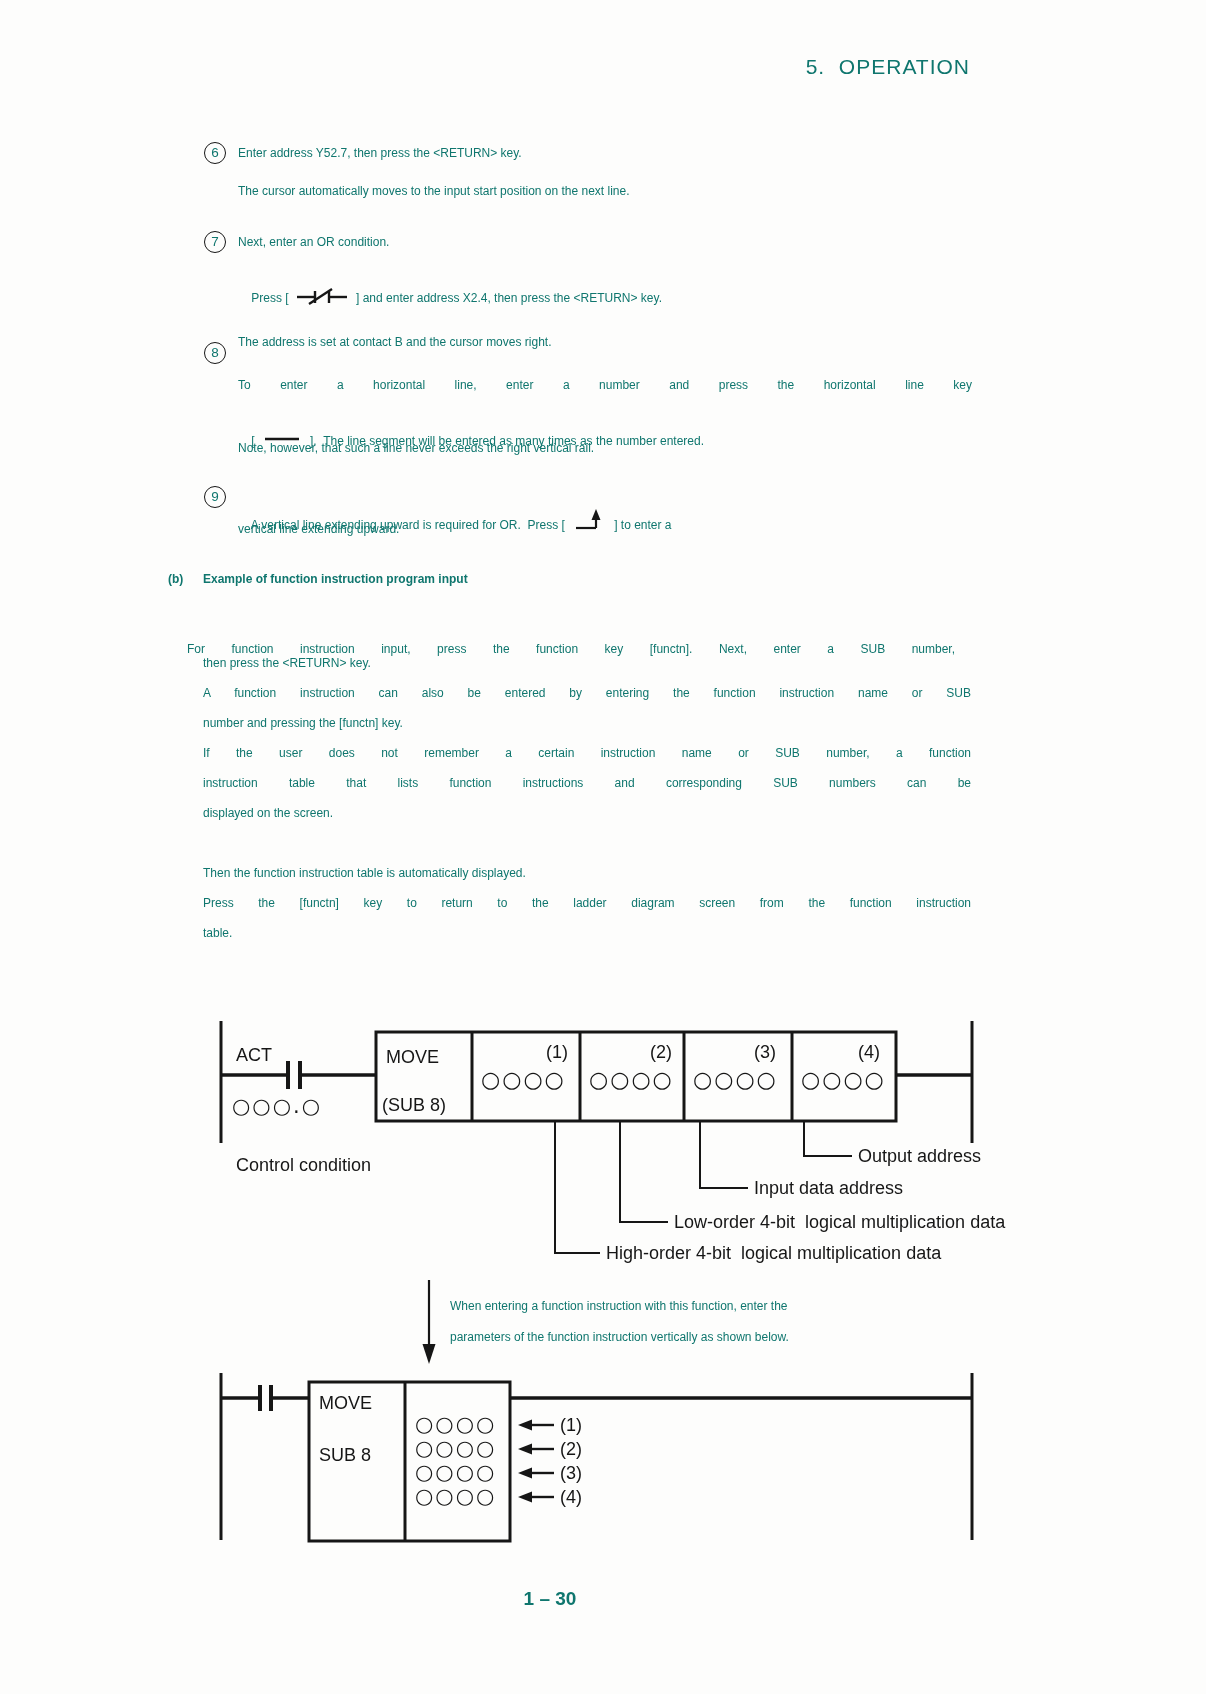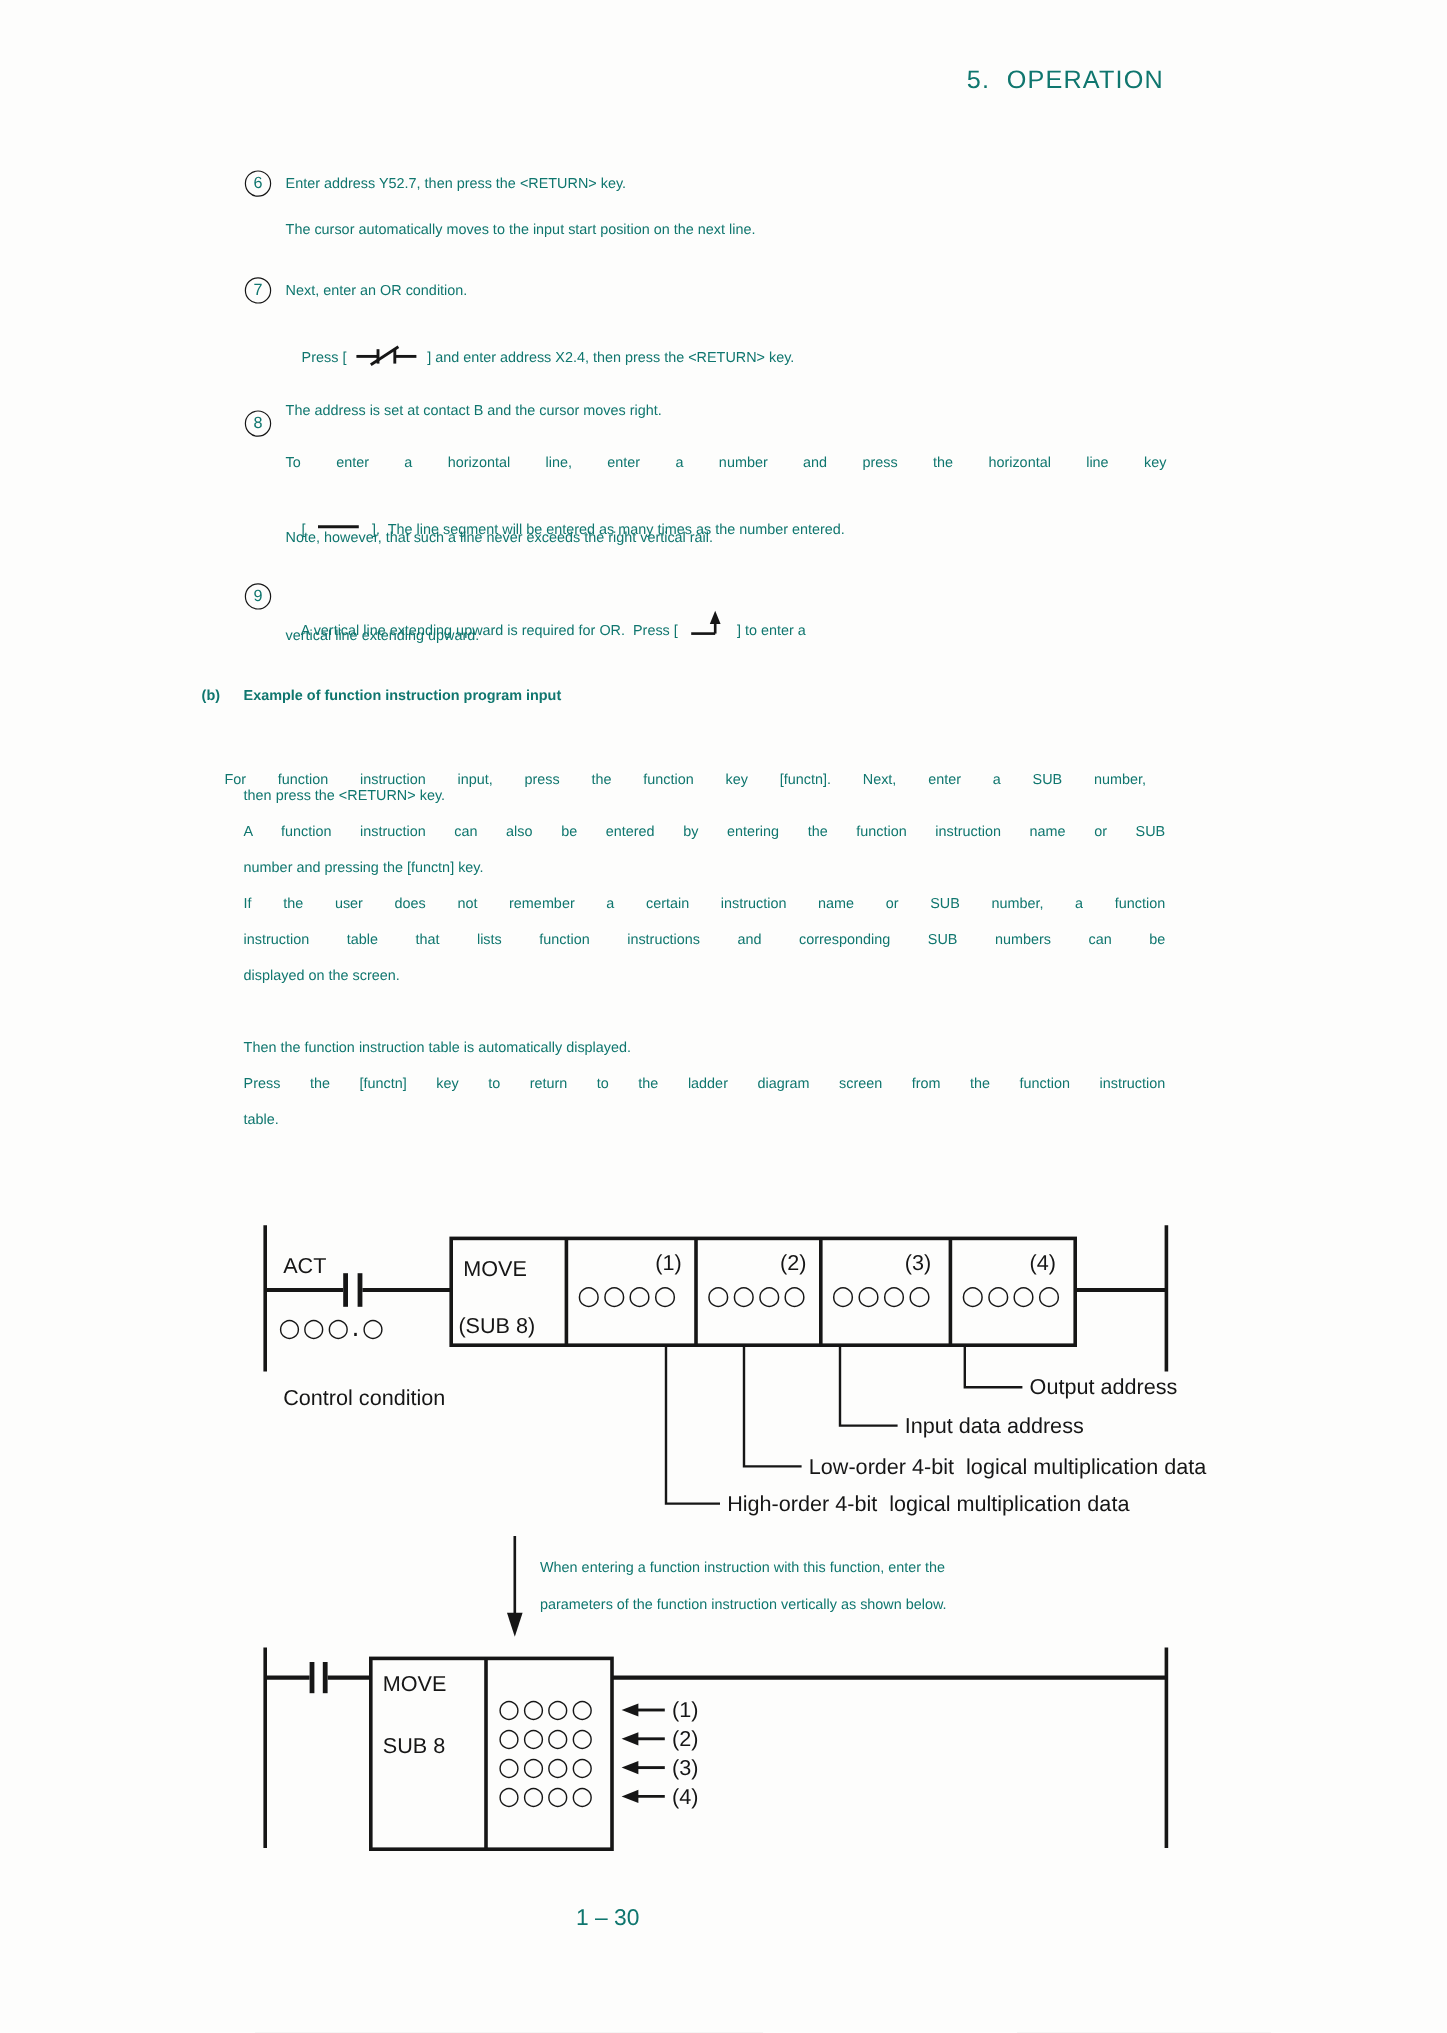--- a/index.html
+++ b/index.html
@@ -171,15 +171,15 @@
       <polygon points="318,108 332,102.5 332,113.5" fill="#161616"></polygon>
       <line x1="328" y1="132" x2="354" y2="132" stroke="#161616" stroke-width="2.4"></line>
       <polygon points="318,132 332,126.5 332,137.5" fill="#161616"></polygon>
     </g>
     <text x="360" y="66" font-size="18">(1)</text>
     <text x="360" y="90" font-size="18">(2)</text>
     <text x="360" y="114" font-size="18">(3)</text>
     <text x="360" y="138" font-size="18">(4)</text>
   </svg>
 
-  <div class="footer" style="left:480px; top:1588px; width:140px; text-align:left;">1 – 30</div>
+  <div class="footer" style="left:480px; top:1588px; width:140px; text-align:center;font-weight:bold;">1 – 30</div>
 
 </div>
 
 </body></html>

